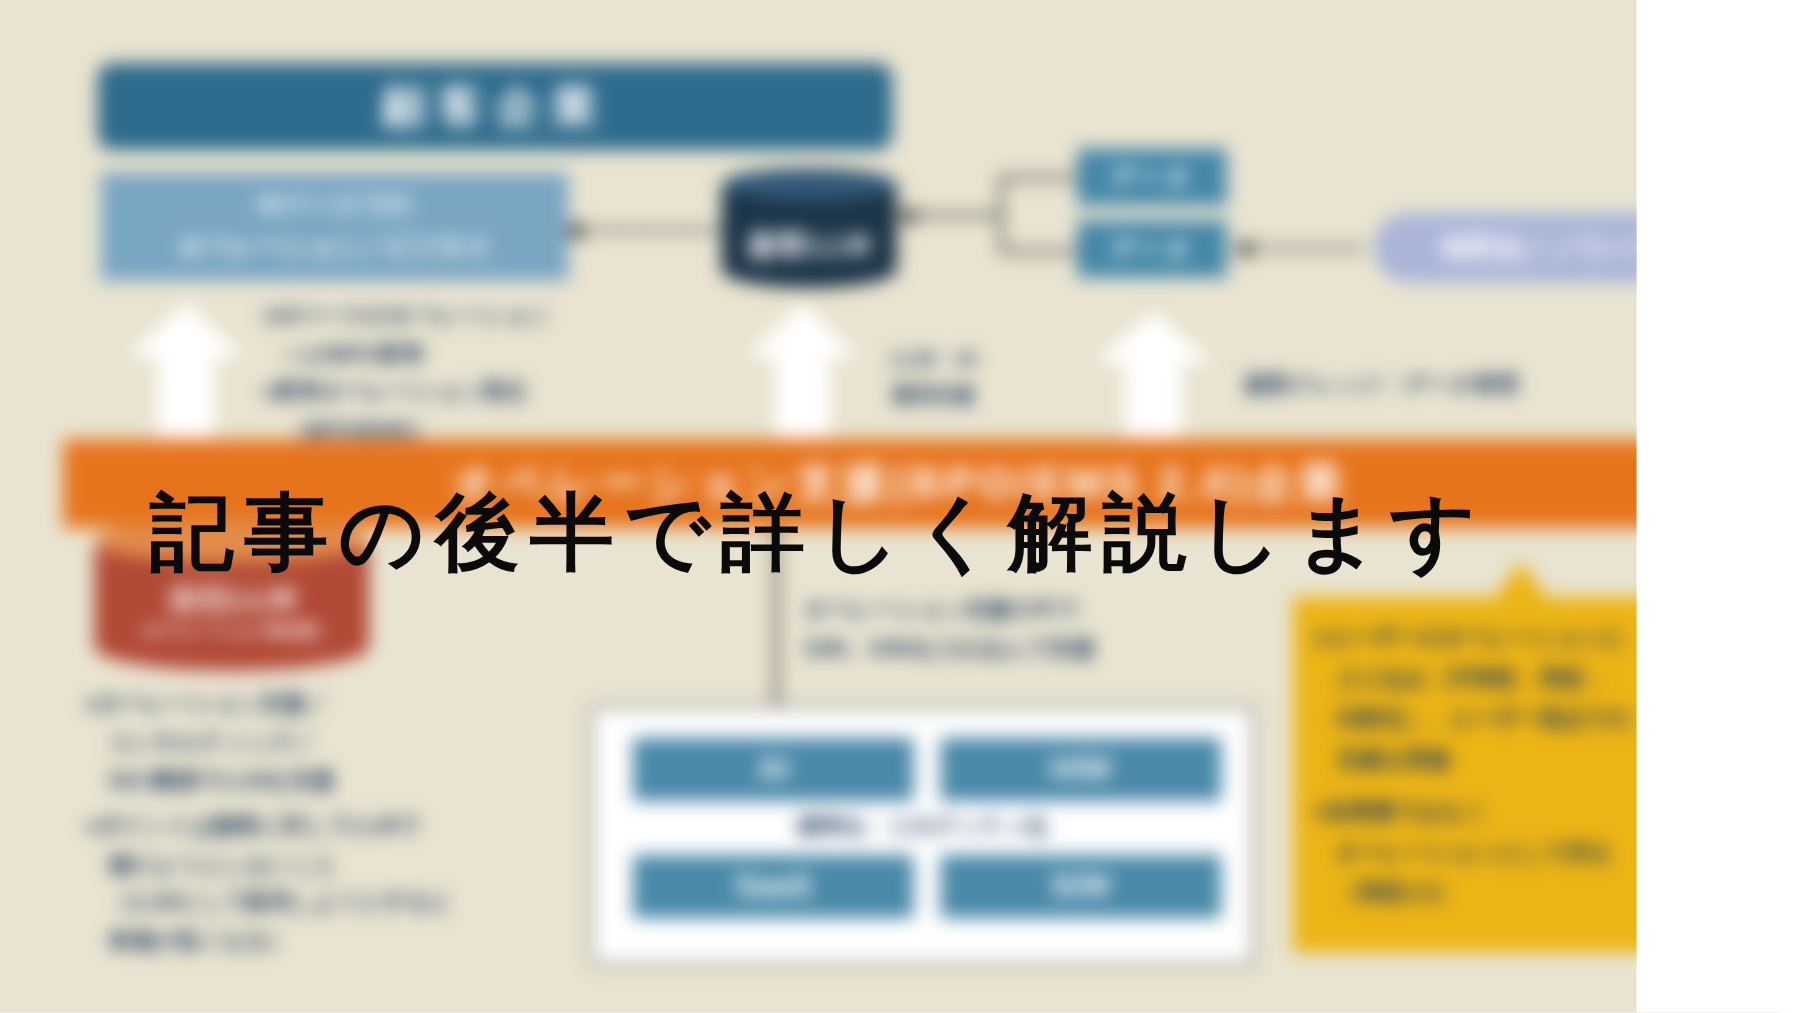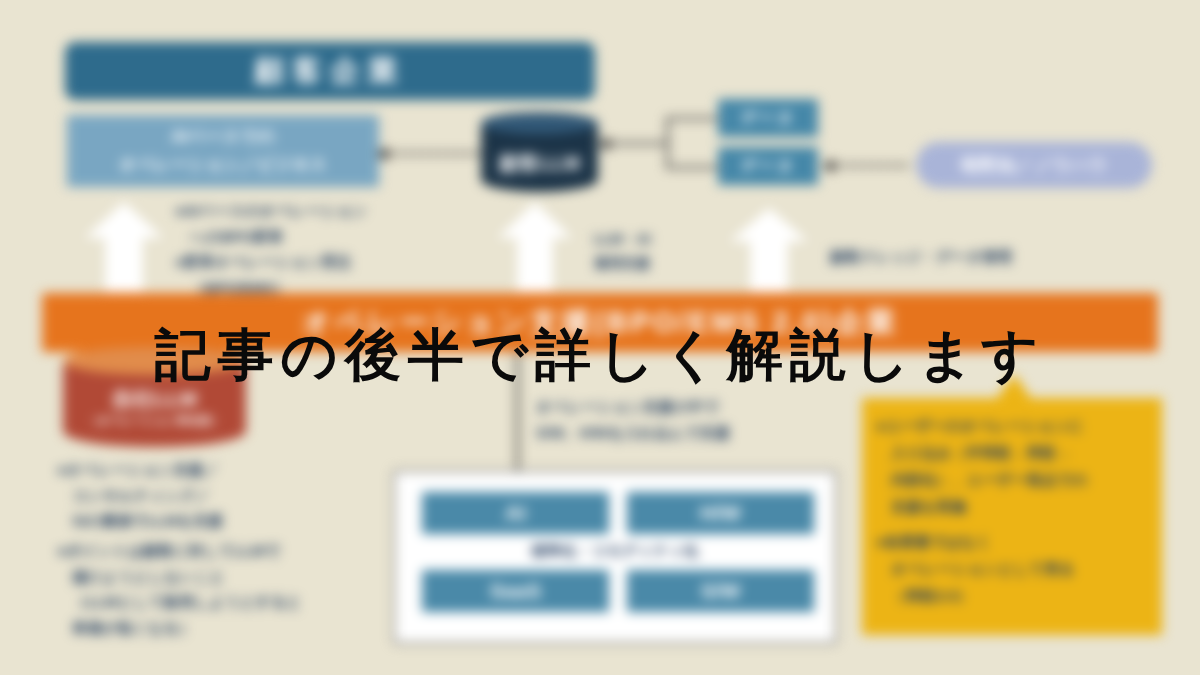--- a/index.html
+++ b/index.html
@@ -1,17 +1,17 @@
 <!DOCTYPE html>
 <html><head>
 <meta charset="utf-8">
 <style>
   html,body{margin:0;padding:0;}
   .stage{
-    position:relative; width:1200px; height:675px; overflow:hidden;
+    position:relative; width:1091px; height:675px; overflow:hidden;
     background:#e9e4d1;
     font-family:"Liberation Sans","DejaVu Sans",sans-serif;
   }
   .blur-layer{position:absolute; inset:0; filter:blur(6px);}
   .abs{position:absolute;}
   .multiline{white-space:pre-line;}
 
   
   .customer-box{
     left:65px; top:42px; width:530px; height:58px; background:#2e6b8c; border-radius:10px;

